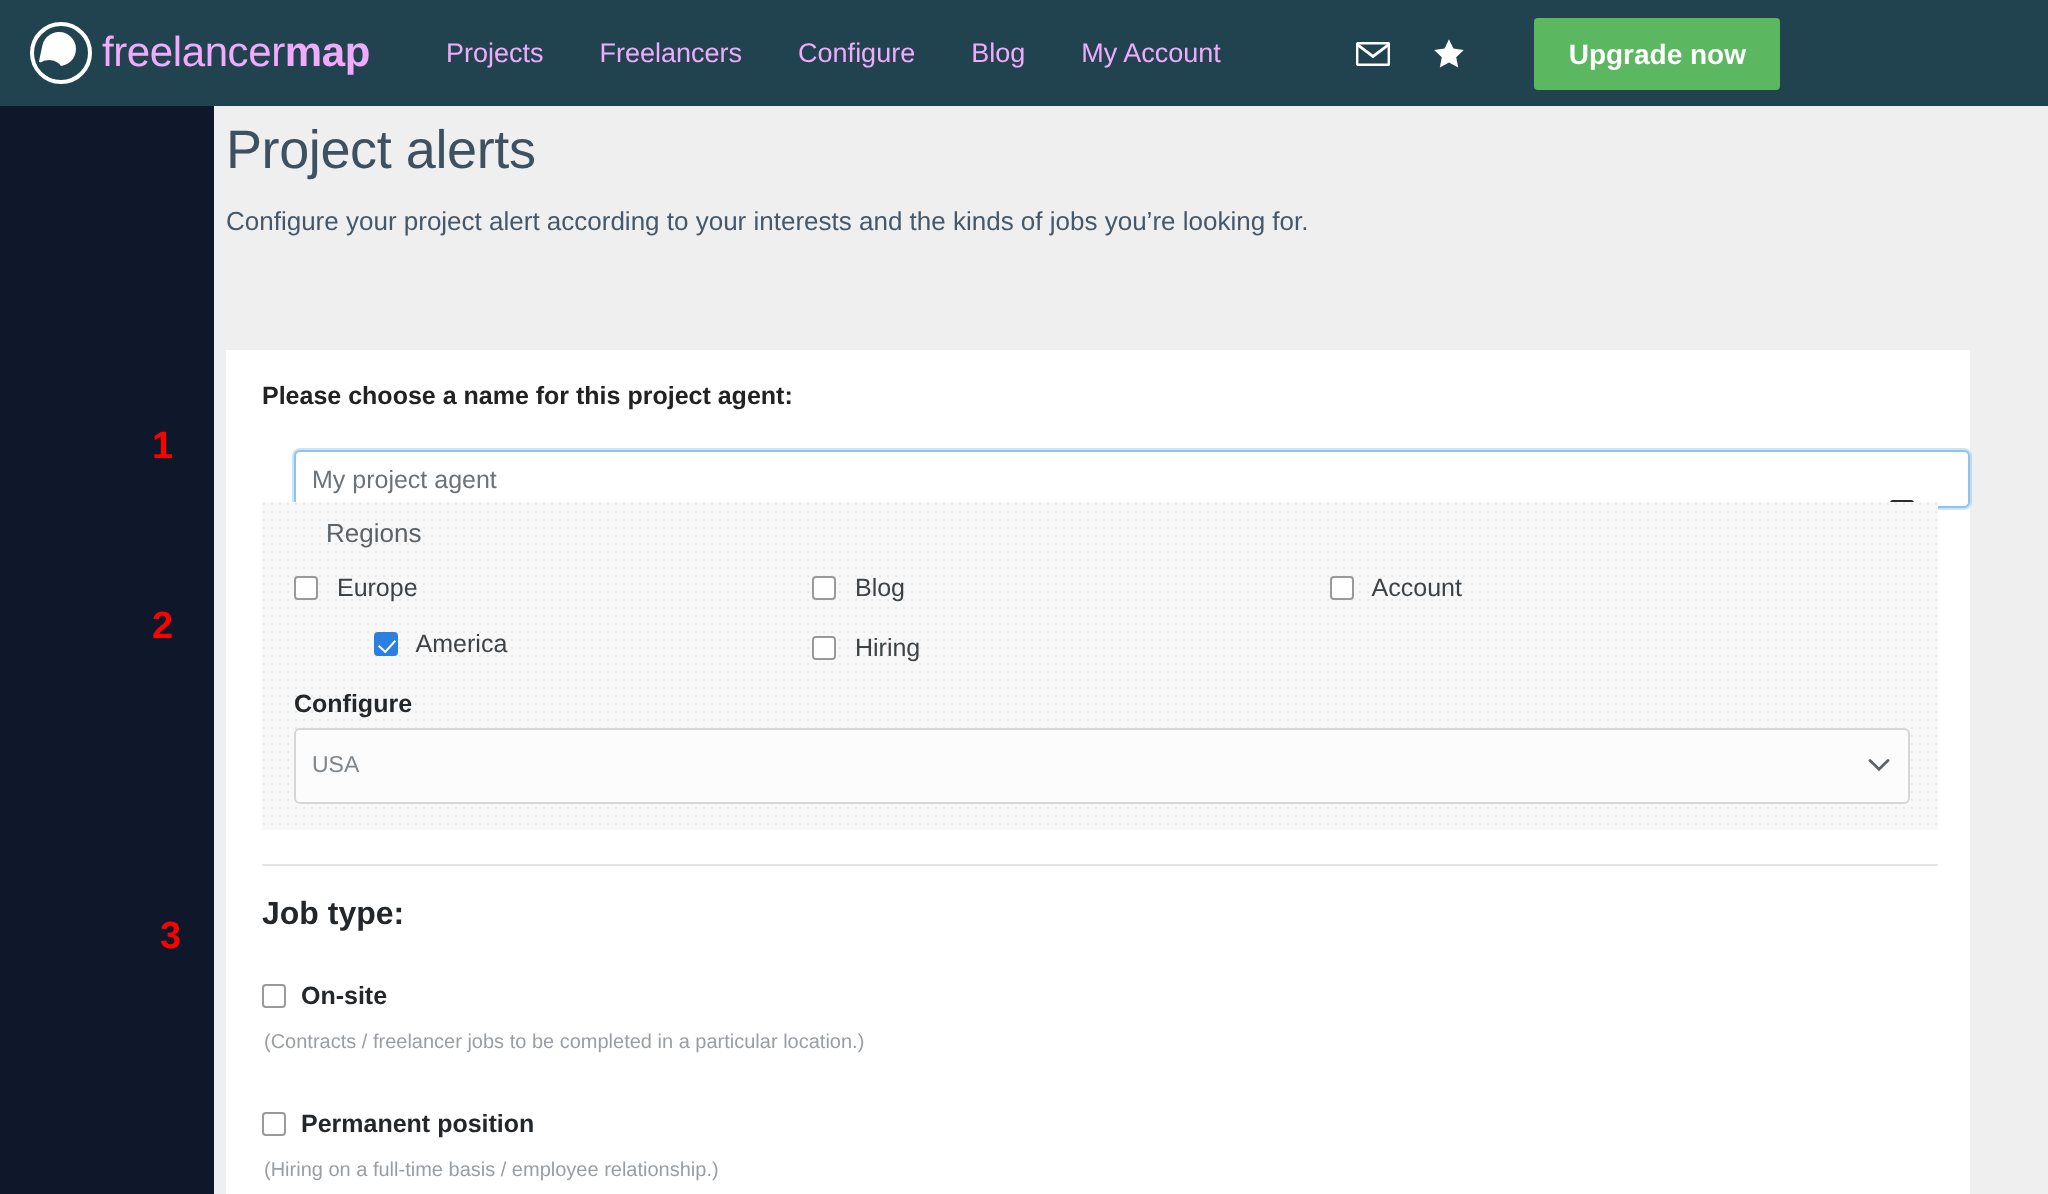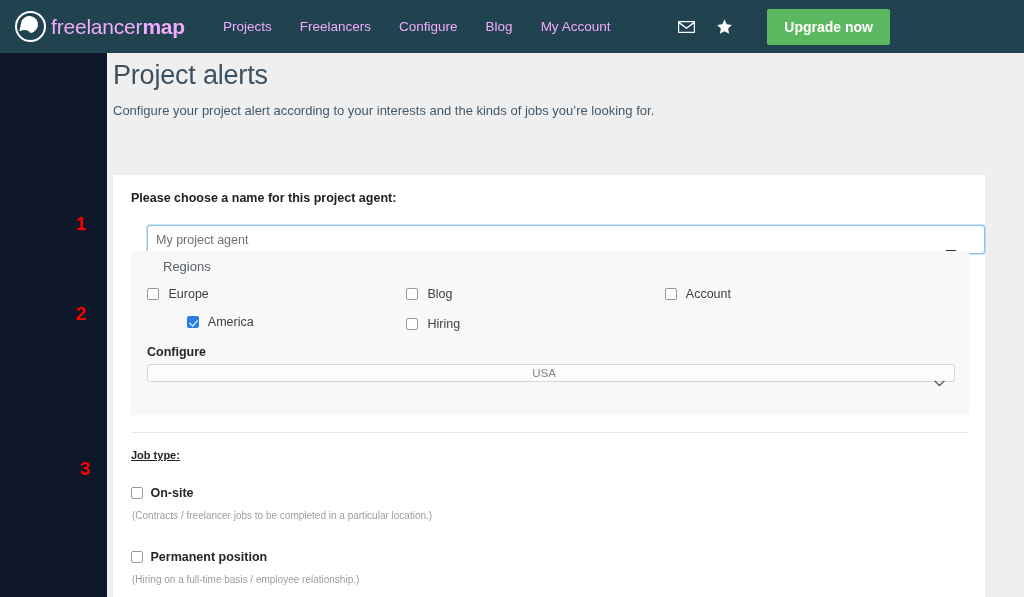--- a/index.html
+++ b/index.html
@@ -176,45 +176,43 @@
     transform: rotate(42deg);
   }
   .cb-label { cursor: pointer; }
 
   .countries-label {
     position: absolute; left: 16px; top: 94px;
     font-size: 12.5px; font-weight: 700; color: #23272a;
   }
   .countries-select {
     position: absolute; left: 16px; top: 113px;
-    width: 808px; height: 18px;
+    width: 808px; height: 38px;
     border: 1px solid #d6d6d6; border-radius: 3px;
     background: #fcfcfc;
     font-size: 11.5px; color: #7f868c;
     padding: 0 22px 0 8px;
     -webkit-appearance: none; appearance: none;
     font-family: "Liberation Sans", sans-serif;
     cursor: pointer;
-    text-align: center;
   }
   .select-chevron {
     position: absolute; right: 24px; top: 122px;
     pointer-events: none; color: #5e6368;
   }
 
   
   .divider {
     position: absolute; left: 18px; top: 257px;
     width: 838px; height: 1px; background: #e6e6e6;
   }
   .jobtype-block { position: absolute; left: 18px; top: 274px; width: 820px; }
   .jobtype-title {
-    font-size: 11px; font-weight: 700; color: #23272a;
+    font-size: 16px; font-weight: 700; color: #23272a;
     margin: 0 0 22px 0;
-    text-decoration: underline;
   }
   .jt-item { margin-bottom: 9px; }
   .jt-main { font-size: 12.5px; font-weight: 700; color: #23272a; }
   .jt-main .cb { margin-right: 4px; }
   .jt-desc {
     font-size: 10px; color: #999ea3;
     margin: 9px 0 0 0; padding-left: 1px;
   }
   .jt-gap { height: 17px; }
 </style>

